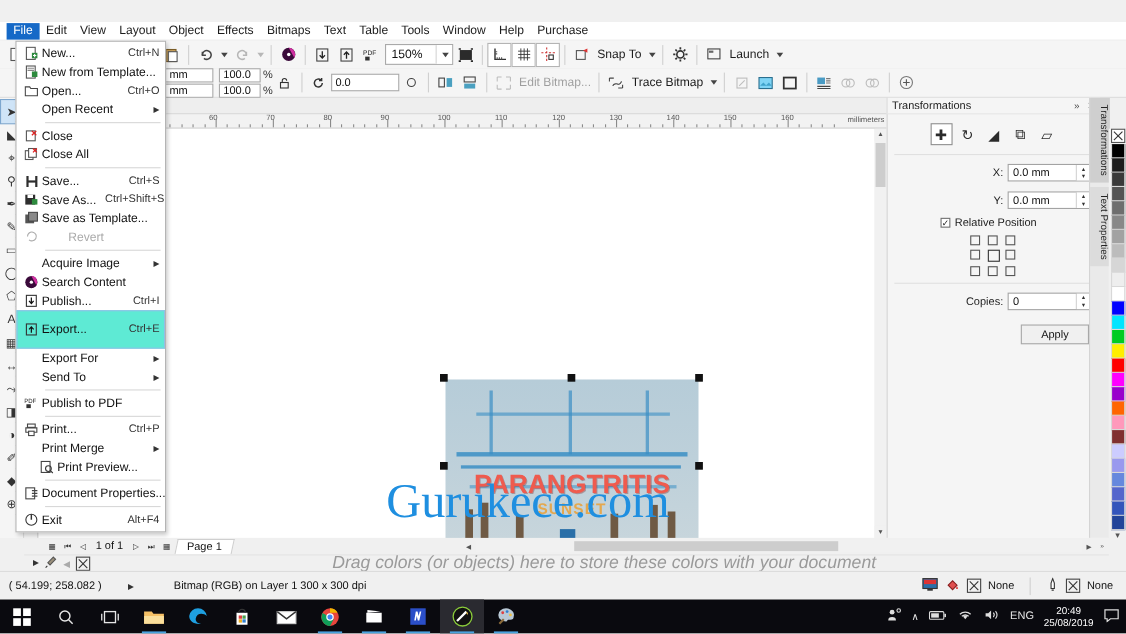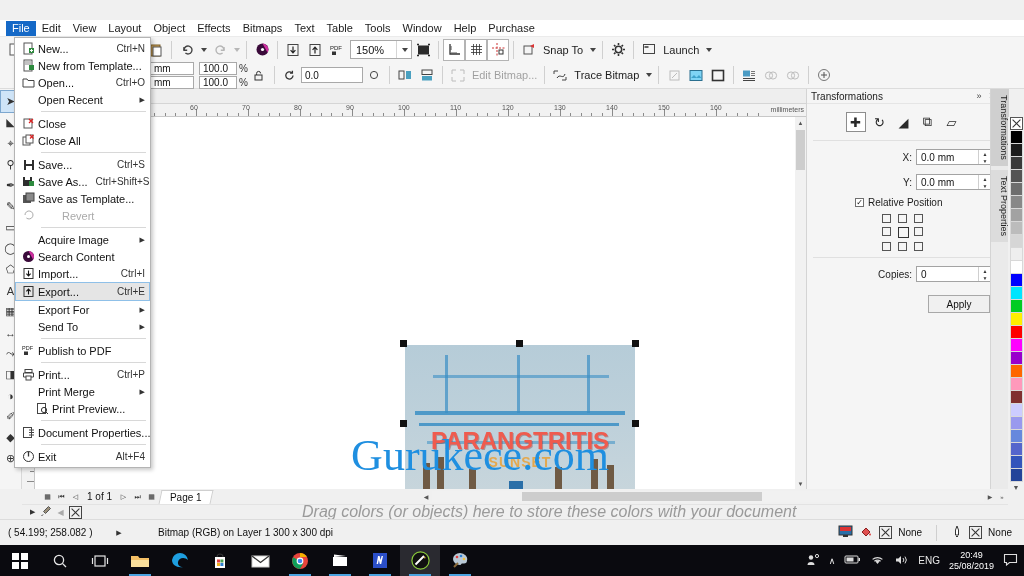--- a/index.html
+++ b/index.html
@@ -1199,24 +1199,24 @@
         </span>
         <span style="flex: 1 1 0%; white-space: nowrap;">Search Content</span>
       </div>
       <div style="display: flex; align-items: center; height: 17px; padding: 0px 4px 0px 2px; font-size: 11px; border: 1px solid transparent; color: rgb(17, 17, 17);">
         <span style="width: 20px; display: flex; align-items: center; justify-content: center; flex: 0 0 auto;">
           <svg width="13" height="13" viewBox="0 0 13 13">
             <rect x="2" y="1.5" width="9" height="10" fill="none" stroke="#333"></rect>
             <path d="M6.5 3.5v5M4.4 6.6l2.1 2.3 2.1-2.3" fill="none" stroke="#111" stroke-width="1.1"></path>
           </svg>
         </span>
-        <span style="flex: 1 1 0%; white-space: nowrap;">Import...</span>
+        <span style="flex: 1 1 0%; white-space: nowrap;">Publish...</span>
         <span style="font-size: 10px; color: rgb(51, 51, 51); padding-left: 8px; white-space: nowrap;">Ctrl+I</span>
       </div>
-      <div style="display: flex; align-items: center; height: 19px; padding: 0px 4px 0px 2px; font-size: 11px; background: #e5e5e5; border: 1px solid rgb(143, 192, 232); color: rgb(17, 17, 17);">
+      <div style="display: flex; align-items: center; height: 35px; padding: 0px 4px 0px 2px; font-size: 11px; background: #5eead4; border: 1px solid rgb(143, 192, 232); color: rgb(17, 17, 17);">
         <span style="width: 20px; display: flex; align-items: center; justify-content: center; flex: 0 0 auto;">
           <svg width="13" height="13" viewBox="0 0 13 13">
             <rect x="2" y="1.5" width="9" height="10" fill="none" stroke="#333"></rect>
             <path d="M6.5 9.5v-5M4.4 6.4l2.1-2.3 2.1 2.3" fill="none" stroke="#111" stroke-width="1.1"></path>
           </svg>
         </span>
         <span style="flex: 1 1 0%; white-space: nowrap;">Export...</span>
         <span style="font-size: 10px; color: rgb(51, 51, 51); padding-left: 8px; white-space: nowrap;">Ctrl+E</span>
       </div>
       <div style="display: flex; align-items: center; height: 17px; padding: 0px 4px 0px 2px; font-size: 11px; border: 1px solid transparent; color: rgb(17, 17, 17);">

